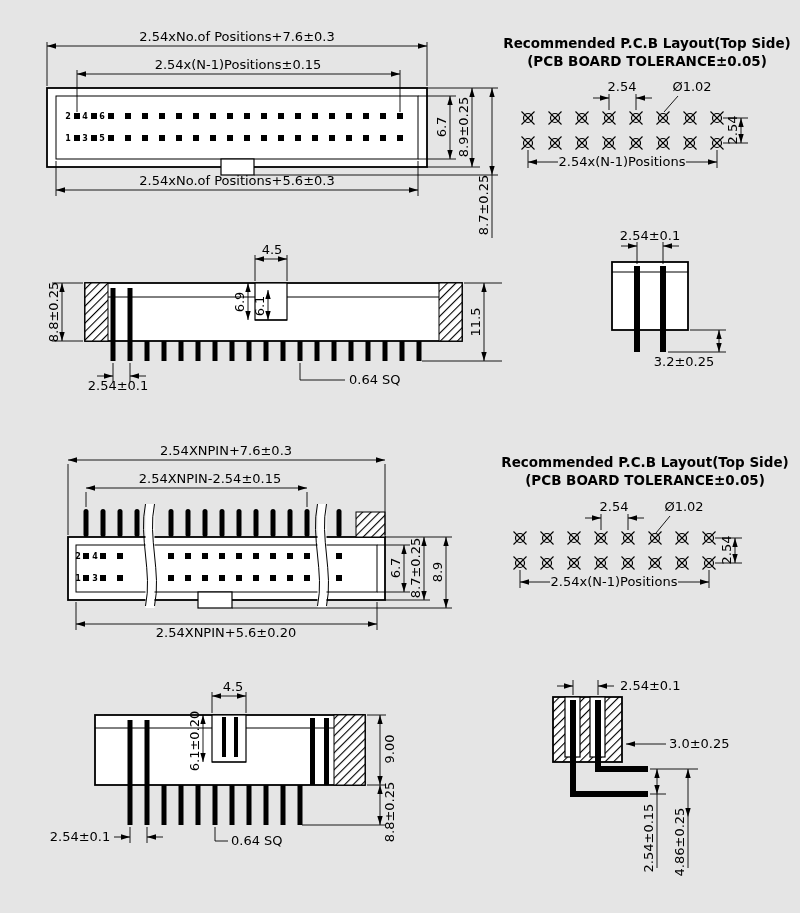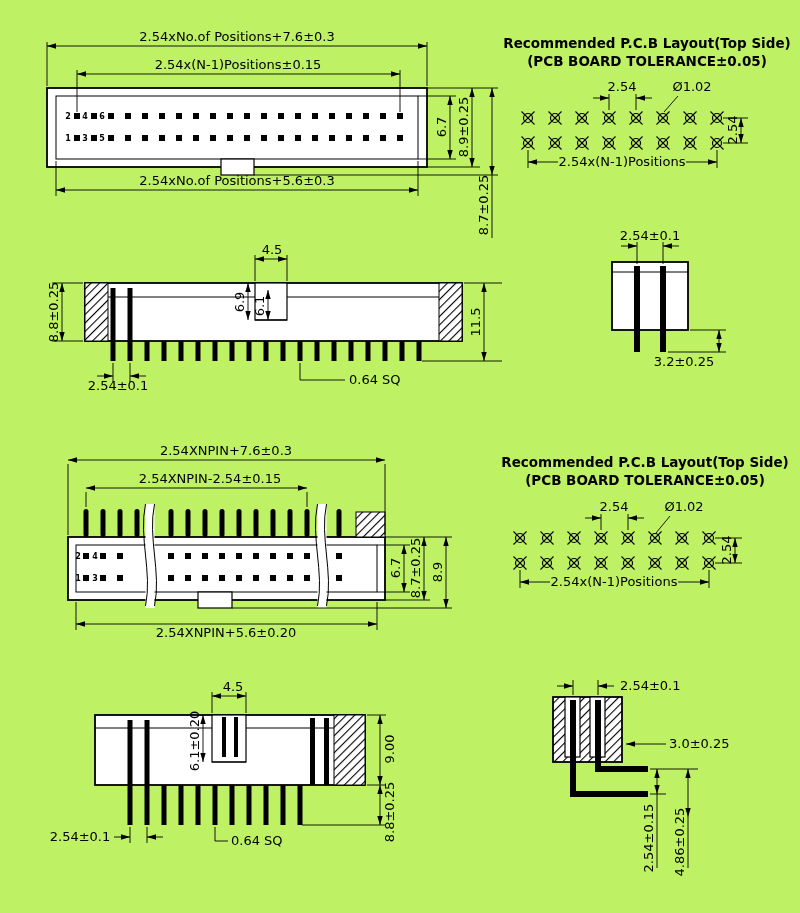--- a/index.html
+++ b/index.html
@@ -1,16 +1,16 @@
 <!DOCTYPE html>
 <html><head>
 <meta charset="utf-8">
 <style>
   html,body{margin:0;padding:0;background:#fff;}
-  .sheet{width:800px;height:913px;position:relative;background:#bef264;overflow:hidden;}
+  .sheet{width:800px;height:913px;position:relative;background:#e5e5e5;overflow:hidden;}
   svg{display:block;}
   text{font-family:"DejaVu Sans","Liberation Sans",sans-serif;fill:#000;}
   .dim{font-size:13px;}
   .title{font-size:13.5px;font-weight:bold;}
   .pin-label{font-size:8px;font-weight:bold;}
   .body2{fill:#fff;stroke:#000;stroke-width:1.8;}
   .body1{fill:none;stroke:#000;stroke-width:1;}
   .bodyw{fill:#fff;stroke:#000;stroke-width:1.2;}
   .thin{stroke:#000;stroke-width:1;}
 </style>

